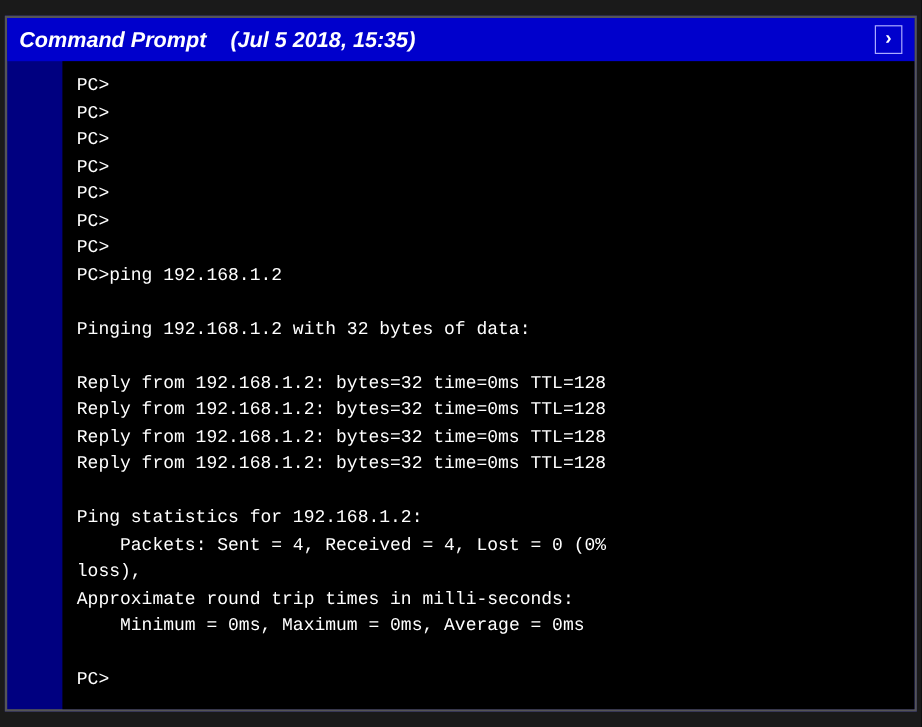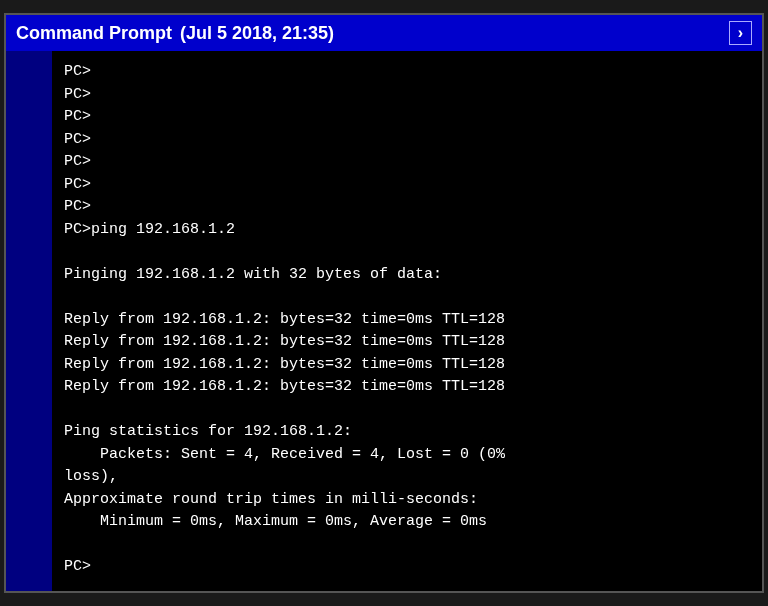--- a/index.html
+++ b/index.html
@@ -32,21 +32,22 @@
       padding: 6px 10px;
       display: flex;
       justify-content: space-between;
       align-items: center;
       font-family: Arial, sans-serif;
     }
 
     .title-bar-text {
       display: flex;
       align-items: center;
-      gap: 8px;
+      gap: 20px;
+      font-style: italic;
     }
 
     .title-bar-button {
       background: #0000cc;
       color: white;
       border: 1px solid #aaaaff;
       padding: 2px 8px;
       font-size: 16px;
       font-weight: bold;
       cursor: pointer;
@@ -68,18 +69,18 @@
       display: block;
     }
   </style>
 </head>
 <body>
 
 <div class="window">
   <div class="title-bar">
     <div class="title-bar-text">
       <span>Command Prompt</span>
-      <span>(Jul 5 2018, 21:35)</span>
+      <span>(Jul 5 2018, 15:35)</span>
     </div>
     <button class="title-bar-button">›</button>
   </div>
   <div class="terminal" id="terminal-content"><span class="line">PC&gt;</span><span class="line">PC&gt;</span><span class="line">PC&gt;</span><span class="line">PC&gt;</span><span class="line">PC&gt;</span><span class="line">PC&gt;</span><span class="line">PC&gt;</span><span class="line">PC&gt;ping 192.168.1.2</span><span class="line">&nbsp;</span><span class="line">Pinging 192.168.1.2 with 32 bytes of data:</span><span class="line">&nbsp;</span><span class="line">Reply from 192.168.1.2: bytes=32 time=0ms TTL=128</span><span class="line">Reply from 192.168.1.2: bytes=32 time=0ms TTL=128</span><span class="line">Reply from 192.168.1.2: bytes=32 time=0ms TTL=128</span><span class="line">Reply from 192.168.1.2: bytes=32 time=0ms TTL=128</span><span class="line">&nbsp;</span><span class="line">Ping statistics for 192.168.1.2:</span><span class="line">    Packets: Sent = 4, Received = 4, Lost = 0 (0%</span><span class="line">loss),</span><span class="line">Approximate round trip times in milli-seconds:</span><span class="line">    Minimum = 0ms, Maximum = 0ms, Average = 0ms</span><span class="line">&nbsp;</span><span class="line">PC&gt;</span></div>
 </div>
 
 </body></html>

